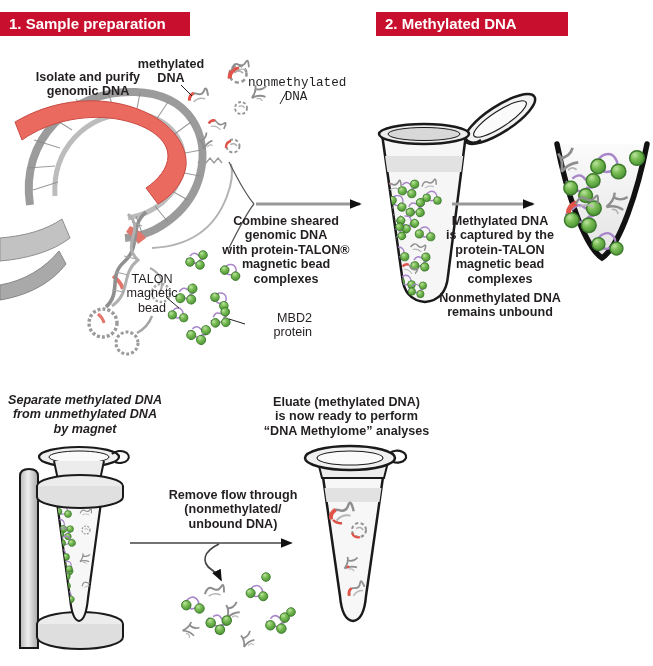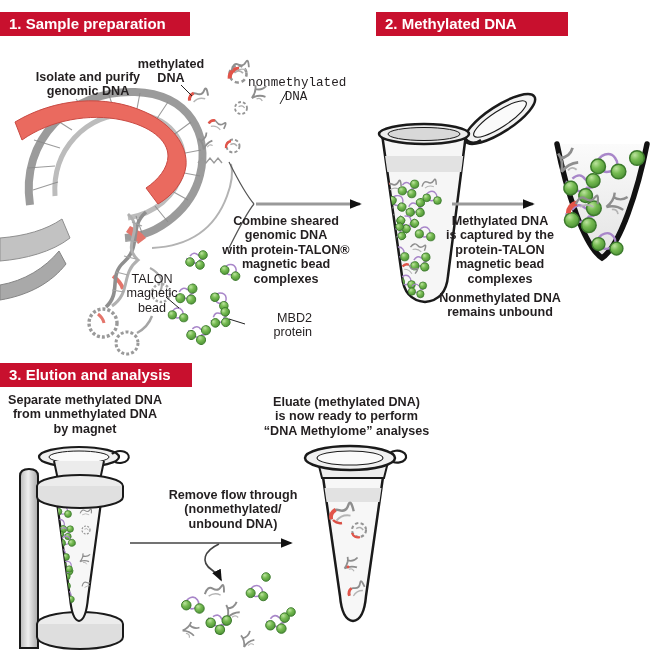--- a/index.html
+++ b/index.html
@@ -252,21 +252,20 @@
     </g>
     <path d="M318,462 L322,478 L384,478 L388,462" fill="#ededed" stroke="#1a1a1a" stroke-width="2"></path>
     <ellipse cx="350" cy="458" rx="45" ry="12" fill="#f0f0f0" stroke="#1a1a1a" stroke-width="2.5"></ellipse>
     <ellipse cx="350" cy="458" rx="33" ry="7" fill="#fafafa" stroke="#1a1a1a" stroke-width="1.1"></ellipse>
     <path d="M390,453 a9,6 0 1 1 3,9" fill="none" stroke="#1a1a1a" stroke-width="2.2"></path>
   </g>
 </svg>
 
 <div class="banner" style="left:0;top:12;top:12px;width:190px;">1. Sample preparation</div>
 <div class="banner" style="left:376px;top:12px;width:192px;">2. Methylated DNA binding</div>
-<div class="banner" style="left:0;top:363px;width:192px;">3. Elution and analysis</div>
 
 <div class="lbl bold" style="left:0;top:70px;width:160px;margin-left:8px;">Isolate and purify
 genomic DNA</div>
 <div class="lbl reg" style="left:131px;top:57px;width:80px;font-weight:bold;">methylated
 DNA</div>
 <div class="lbl reg" style="left:248px;top:76px;width:96px;font-family:Liberation Mono, monospace;">nonmethylated
 DNA</div>
 <div class="lbl reg" style="left:112px;top:248px;width:80px;margin-top:24px;">TALON
 magnetic
 bead</div>
@@ -279,21 +278,21 @@
 complexes</div>
 
 <div class="lbl bold" style="left:420px;top:214px;width:160px;">Methylated DNA
 is captured by the
 protein-TALON
 magnetic bead
 complexes</div>
 <div class="lbl bold" style="left:410px;top:291px;width:180px;">Nonmethylated DNA
 remains unbound</div>
 
-<div class="lbl bold" style="left:0;top:393px;width:170px;">Separate methylated DNA
+<div class="lbl bold" style="left:0;top:393px;width:170px;font-style:italic;">Separate methylated DNA
 from unmethylated DNA
 by magnet</div>
 <div class="lbl bold" style="left:254px;top:395px;width:185px;">Eluate (methylated DNA)
 is now ready to perform
 “DNA Methylome” analyses</div>
 <div class="lbl bold" style="left:153px;top:488px;width:160px;">Remove flow through
 (nonmethylated/
 unbound DNA)</div>
 
 </div>

